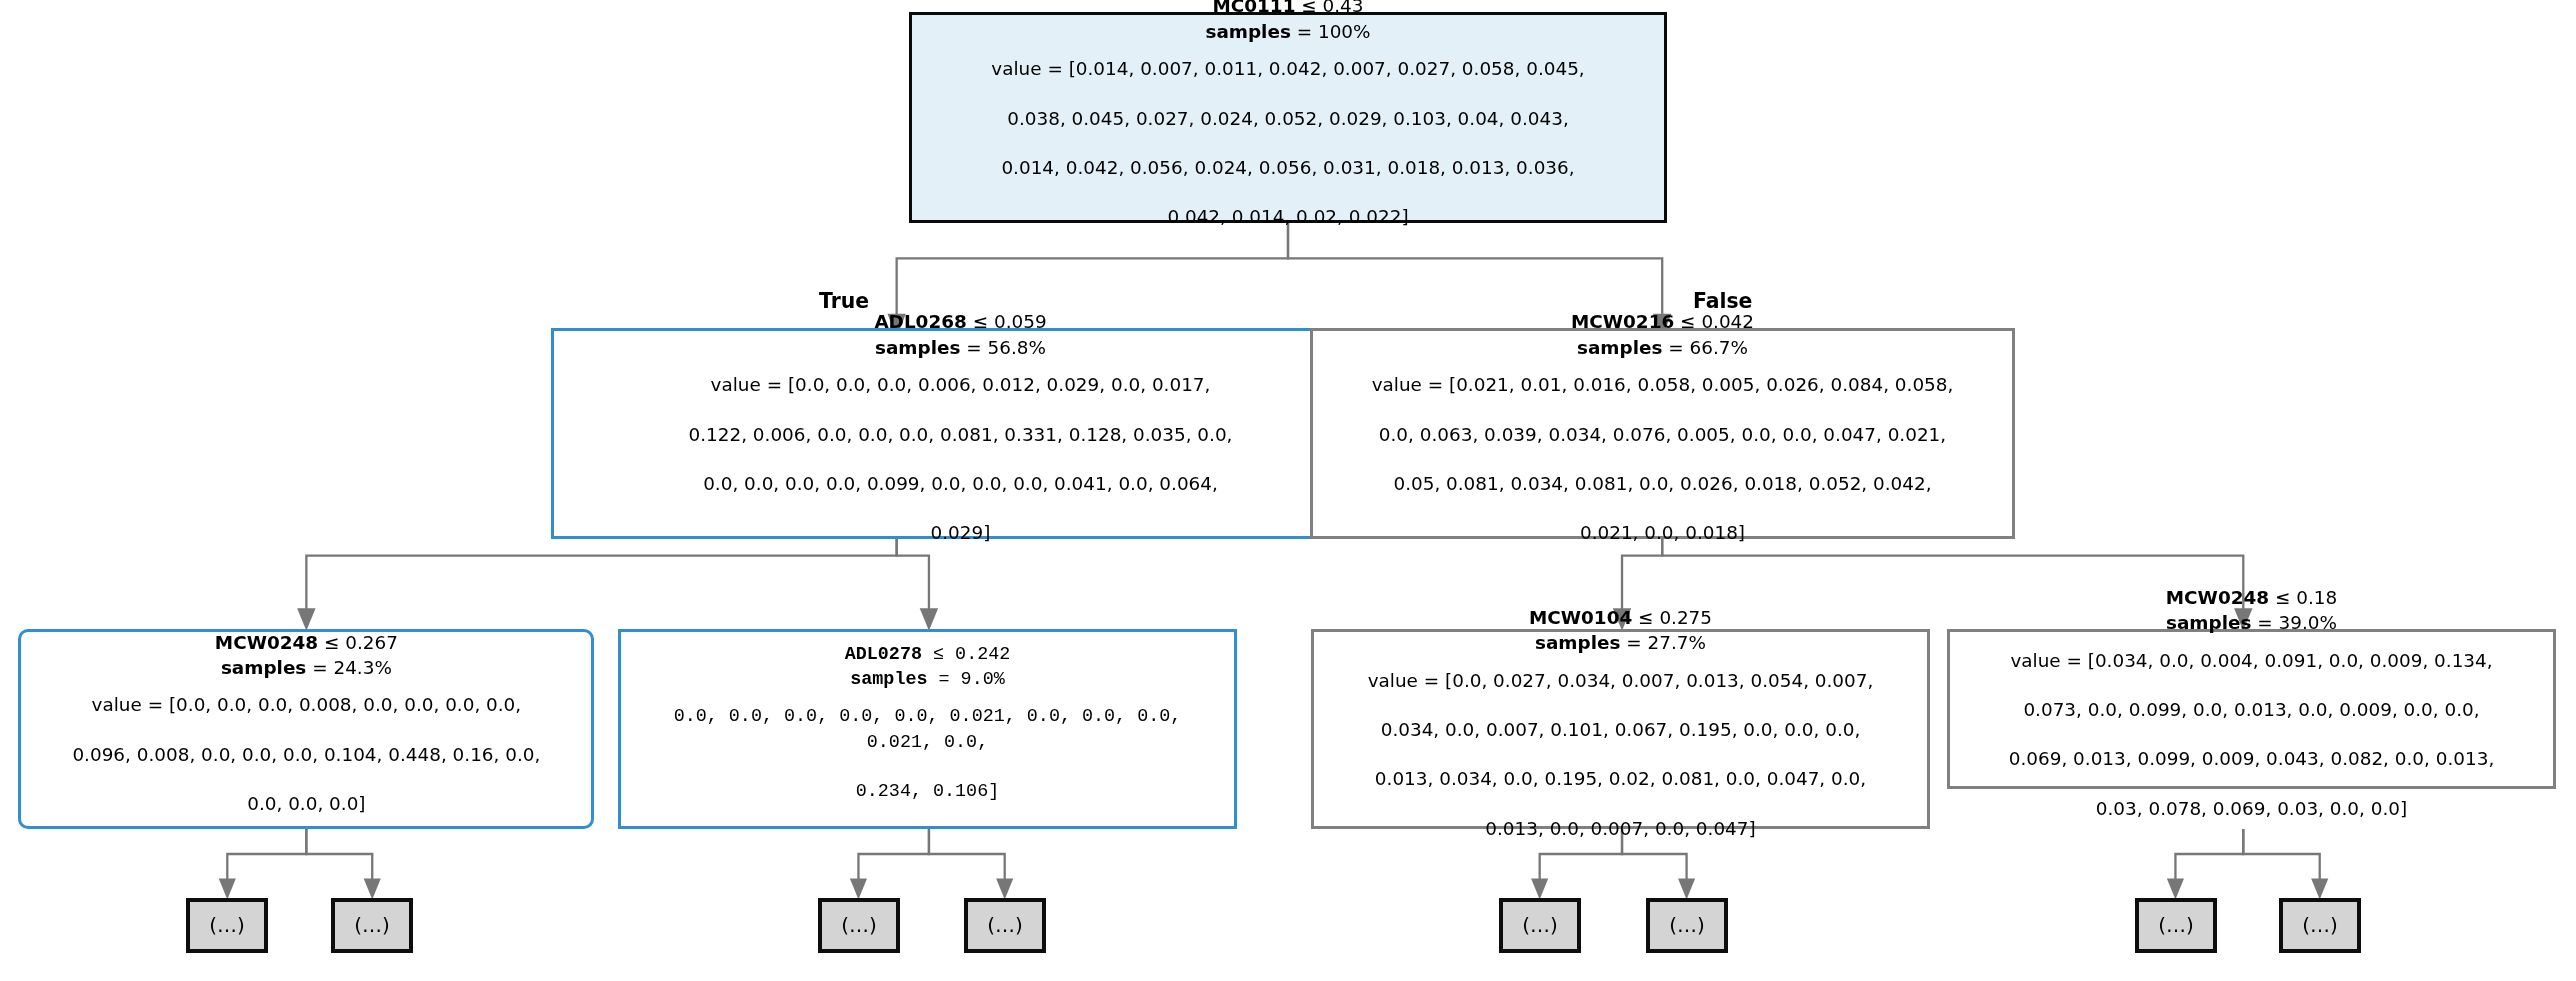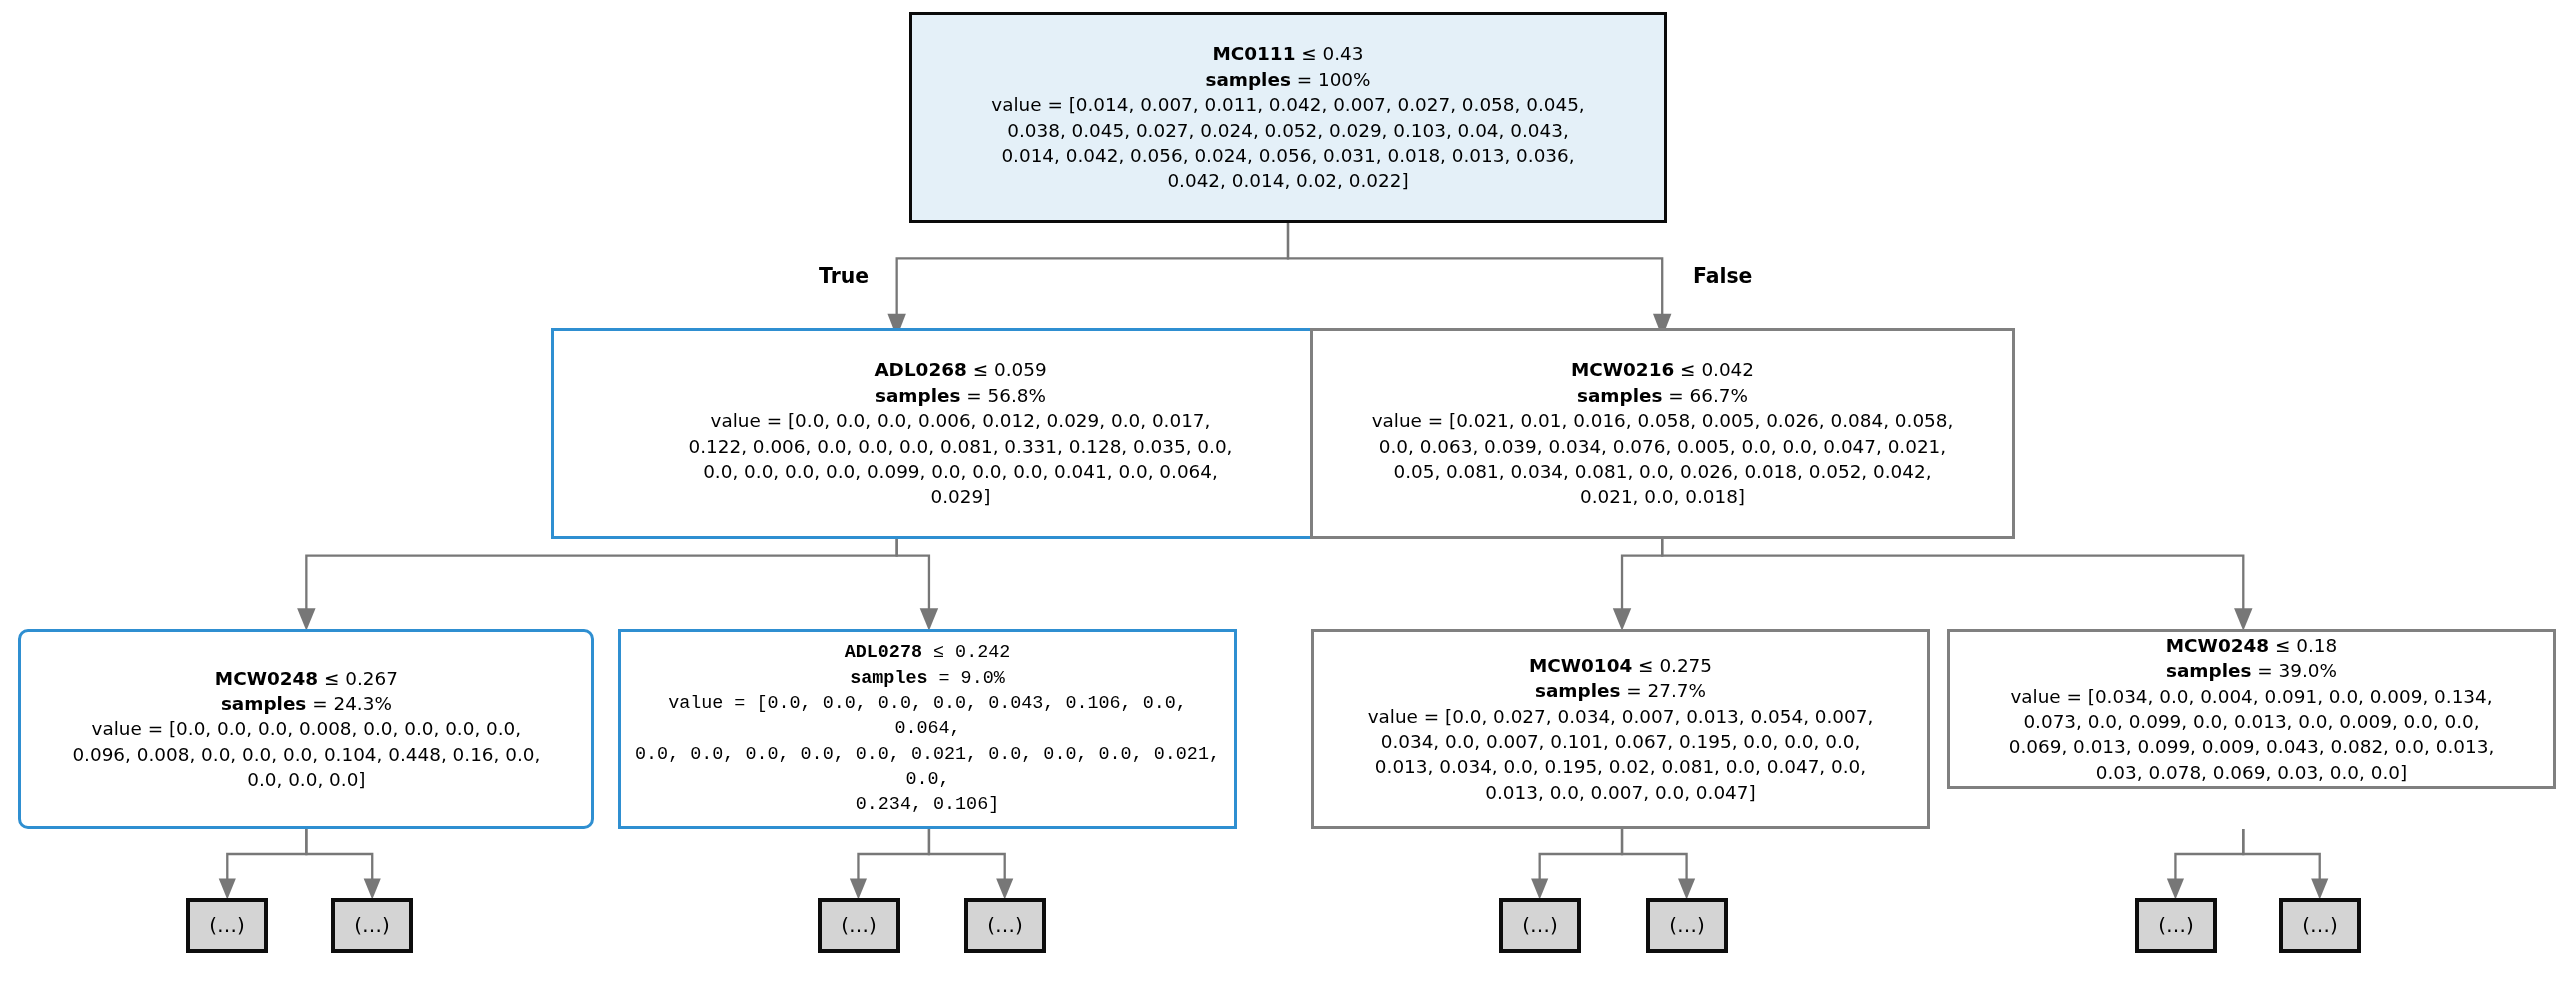--- a/index.html
+++ b/index.html
@@ -26,21 +26,21 @@
     justify-content:center;
     text-align:center;
     line-height:1.38;
     font-size:18.4px;
     padding:6.6px 9.2px;
     background:#ffffff;
     z-index:3;
   }
   .node .cond{margin:0;white-space:nowrap;}
   .node .samples{margin:0;white-space:nowrap;}
-  .node .valueline{margin:0;}
+  .node .valueline{margin:12px;}
   .node .feat{font-weight:bold;}
   .node .kw{font-weight:bold;}
 
   .node.root{
     border:3.3px solid #0a0a0a;
     background:#e4f0f8;
   }
   .node.blue{
     border:3.3px solid #2f8fd1;
     background:#ffffff;
@@ -72,20 +72,21 @@
   .edge-head{fill:#777777;}
 
   
   .branch-label{
     position:absolute;
     font-size:20.4px;
     font-weight:bold;
     color:#000;
     z-index:4;
     white-space:nowrap;
+    margin-top:25px;
   }
 </style>
 </head>
 <body>
 
 <div id="canvas">
 
   <svg class="edge-svg" viewBox="0 0 3910 1490">
     <defs>
       <marker id="arrow" viewBox="0 0 10 12" refX="5" refY="11" markerWidth="10" markerHeight="12" orient="auto-start-reverse">
@@ -211,21 +212,20 @@
     <div class="valueline">0.0, 0.0, 0.0]</div>
   </div>
 
   <div class="node blue" style="left:618px; top:629px; width:619px; height:200px;font-family:Liberation Mono, monospace;">
     <div class="cond">
       <span class="feat">ADL0278</span><span> <span>≤</span> <span>0.242</span></span>
     </div>
     <div class="samples">
       <span class="kw">samples</span> = <span>9.0%</span>
     </div>
-    <div class="valueline">value = [0.0, 0.0, 0.0, 0.0, 0.043, 0.106, 0.0, 0.064,</div>
     <div class="valueline">0.0, 0.0, 0.0, 0.0, 0.0, 0.021, 0.0, 0.0, 0.0, 0.021, 0.0,</div>
     <div class="valueline">0.234, 0.106]</div>
   </div>
 
   <div class="node gray" style="left:1311px; top:629px; width:619px; height:200px;">
     <div class="cond">
       <span class="feat">MCW0104</span><span> <span>≤</span> <span>0.275</span></span>
     </div>
     <div class="samples">
       <span class="kw">samples</span> = <span>27.7%</span>

